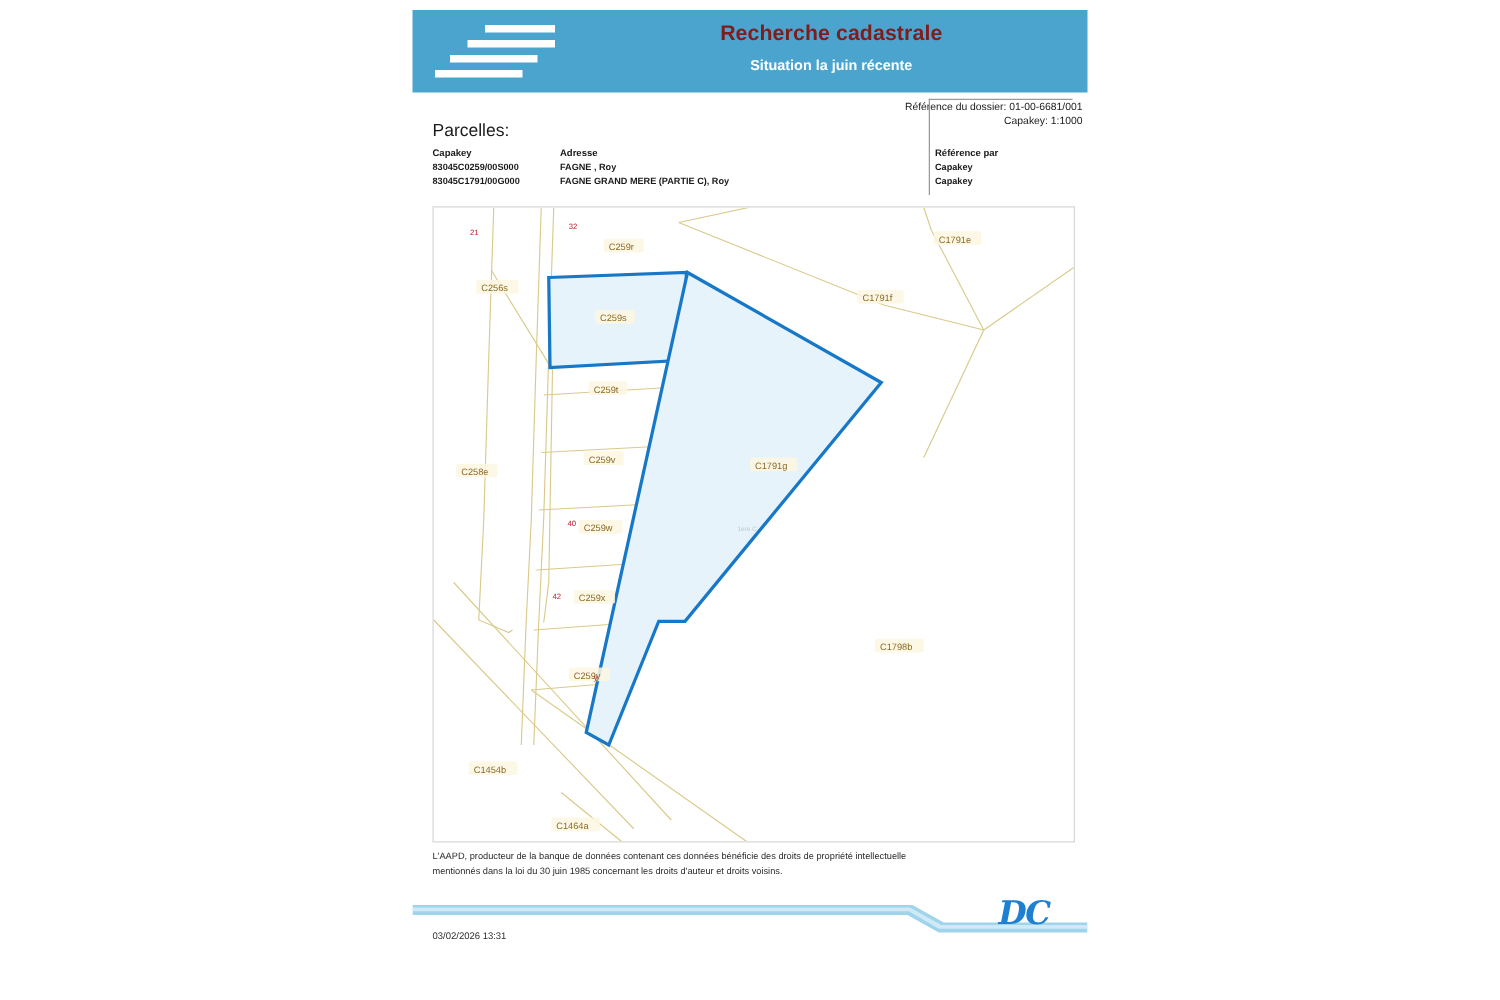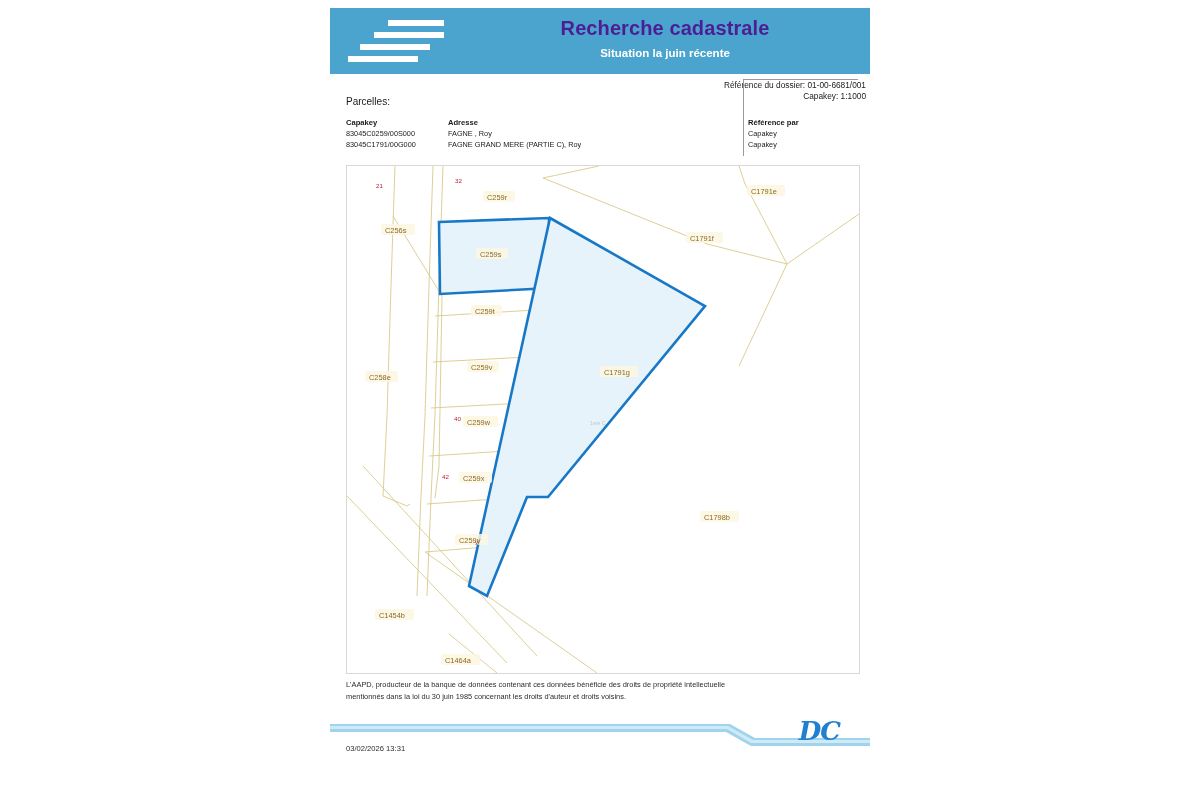--- a/index.html
+++ b/index.html
@@ -20,36 +20,36 @@
     background:#4ba4cd;
   }
   .banner-logo{position:absolute;left:18px;top:10px;width:100px;height:46px;}
   .banner-logo i{position:absolute;display:block;background:#ffffff;height:6px;}
   .banner-logo i.b1{left:40px;top:2px;width:56px;}
   .banner-logo i.b2{left:26px;top:14px;width:70px;}
   .banner-logo i.b3{left:12px;top:26px;width:70px;}
   .banner-logo i.b4{left:0px; top:38px;width:70px;}
   .banner-title{
     position:absolute;left:135px;top:9px;width:400px;
-    color:#4c1d95;font-size:20px;font-weight:bold;text-align:center;
+    color:#7f1d1d;font-size:17px;font-weight:bold;text-align:center;
     letter-spacing:.1px;
   }
   .banner-sub{
     position:absolute;left:135px;top:39px;width:400px;
     color:#ffffff;font-size:11.5px;font-weight:bold;text-align:center;
   }
 
   
   .ref{position:absolute;right:4px;top:80px;text-align:right;}
   .ref div{font-size:8.3px;color:#1a1a1a;line-height:11px;}
 
   
-  .parcels-title{position:absolute;left:16px;top:96px;font-size:10px;color:#1a1a1a;}
+  .parcels-title{position:absolute;left:16px;top:96px;font-size:14px;color:#1a1a1a;}
   .tbl{position:absolute;left:16px;top:117px;width:512px;font-size:7.3px;color:#1a1a1a;}
-  .tbl .row{display:flex;line-height:11px;}
+  .tbl .row{display:flex;line-height:11px;font-weight:bold;}
   .tbl .row.head{font-weight:bold;font-size:7.6px;}
   .c-key{width:102px;flex:0 0 102px;}
   .c-adr{width:300px;flex:0 0 300px;}
   .c-idf{width:110px;flex:0 0 110px;}
   .vline{
     position:absolute;left:413px;top:79px;width:1px;height:77px;background:#9a9a9a;
   }
   .hline-top{position:absolute;left:413px;top:79px;width:115px;height:1px;background:#9a9a9a;}
 
   

